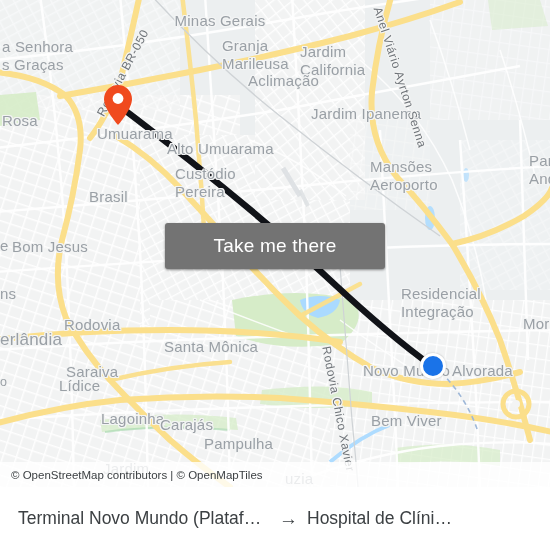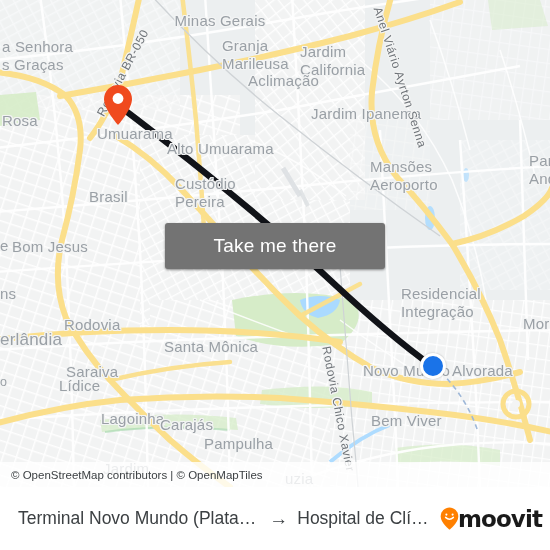--- a/index.html
+++ b/index.html
@@ -312,21 +312,21 @@
 California</div>
         <div class="lbl sz-lg" style="left: 248px; top: 72px;">Aclimação</div>
         <div class="lbl sz-lg" style="left: 311px; top: 105px;">Jardim Ipanema</div>
         <div class="lbl sz-lg" style="left: 2px; top: 112px;">Rosa</div>
         <div class="lbl sz-lg" style="left: 97px; top: 125px;">Umuarama</div>
         <div class="lbl sz-lg" style="left: 167px; top: 140px;">Alto Umuarama</div>
         <div class="lbl sz-lg" style="left: 370px; top: 158px;">Mansões
 Aeroporto</div>
         <div class="lbl sz-lg" style="left: 529px; top: 152px;">Par
 And</div>
-        <div class="lbl sz-lg" style="left: 175px; top: 175px;">Custódio
+        <div class="lbl sz-lg" style="left: 175px; top: 165px;">Custódio
 Pereira</div>
         <div class="lbl sz-lg" style="left: 89px; top: 188px;">Brasil</div>
         <div class="lbl sz-lg" style="left: 0px; top: 237px;">e</div>
         <div class="lbl sz-lg" style="left: 12px; top: 238px;">Bom Jesus</div>
         <div class="lbl sz-lg" style="left: 401px; top: 285px;">Residencial
 Integração</div>
         <div class="lbl sz-lg" style="left: 0px; top: 285px;">ns</div>
         <div class="lbl sz-lg" style="left: 523px; top: 315px;">Moru</div>
         <div class="lbl sz-lg" style="left: 64px; top: 316px;">Rodovia</div>
         <div class="lbl sz-xl" style="left: 0px; top: 330px;">erlândia</div>
@@ -363,26 +363,15 @@
 
     <div id="attribution">
       <span>© OpenStreetMap contributors | © OpenMapTiles</span>
     </div>
   </div>
 
   <div id="bottom-bar">
     <span class="trip-endpoint" id="trip-origin-label">Terminal Novo Mundo (Platafor…</span>
     <span id="trip-arrow-icon">→</span>
     <span class="trip-endpoint" id="trip-destination-label">Hospital de Clíni…</span>
-    <span id="moovit-logo">
-      <span style="display:flex;">
-        <svg width="19" height="23" viewBox="0 0 19 23" aria-hidden="true">
-          <path d="M9.5 0.6 C4.6 0.6 0.7 4.5 0.7 9.4 c0 6.6 8.8 13.2 8.8 13.2 s8.8-6.6 8.8-13.2 C18.3 4.5 14.4 0.6 9.5 0.6 z" fill="#ff8000"></path>
-          <circle cx="6.4" cy="7.6" r="1.05" fill="#ffffff"></circle>
-          <circle cx="12.6" cy="7.6" r="1.05" fill="#ffffff"></circle>
-          <path d="M5.6 10.4 Q9.5 14.2 13.4 10.4" stroke="#ffffff" stroke-width="1.5" fill="none" stroke-linecap="round"></path>
-        </svg>
-      </span>
-      <span id="moovit-wordmark">moovit</span>
-    </span>
   </div>
 
 </div>
 
 </body></html>

